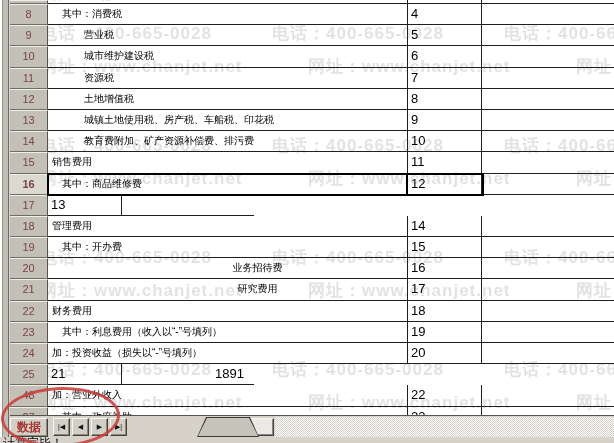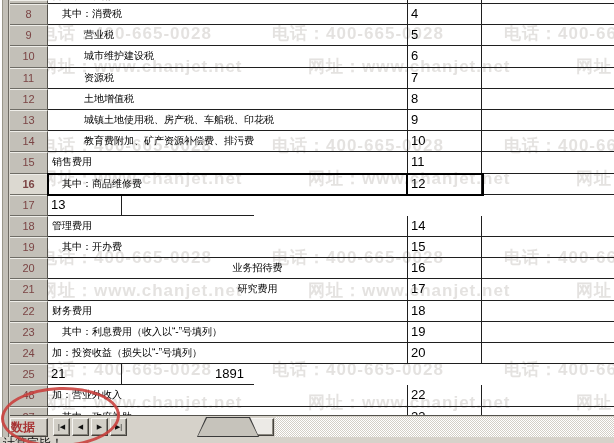--- a/index.html
+++ b/index.html
@@ -33,21 +33,21 @@
   .sel-cell{position:absolute;left:406px;top:172.5px;width:78px;height:23.5px;z-index:4;
       border:2px solid #000;box-sizing:border-box;pointer-events:none;}
   
   .tabbar{position:absolute;left:0;top:415px;width:614px;height:22px;background:#d6d2ca;z-index:5;
       border-top:1px solid #55534d;}
   .btn{position:absolute;box-sizing:border-box;background:#d2cfc7;
       border-top:1px solid #f7f6f3;border-left:1px solid #f7f6f3;
       border-right:1px solid #45433e;border-bottom:1px solid #45433e;
       box-shadow:inset -1px -1px 0 #8a877f;}
   .databtn{left:10px;top:2px;width:38px;height:19px;color:#a83434;font-weight:bold;font-size:12px;
-      text-align:left;line-height:17px;}
+      text-align:center;line-height:17px;}
   .navbtn{top:2px;width:17px;height:18px;font-size:7px;text-align:center;line-height:16px;color:#111;}
   .tab{position:absolute;top:1px;height:20px;}
   .tab .edge{position:absolute;inset:0;background:#3a3a3a;
       clip-path:polygon(9px 0,calc(100% - 9px) 0,100% 100%,0 100%);}
   .tab .face{position:absolute;inset:1px;clip-path:polygon(9px 0,calc(100% - 9px) 0,100% 100%,0 100%);
       font-size:13px;text-align:center;line-height:18px;}
   .tab-active{left:126px;width:90px;z-index:3;margin-top:26px;}
   .tab-active .face{background:#fff;}
   .tab-ghost{left:197px;width:62px;z-index:2;}
   .tab-ghost .face{background:#c6c3bb;}

